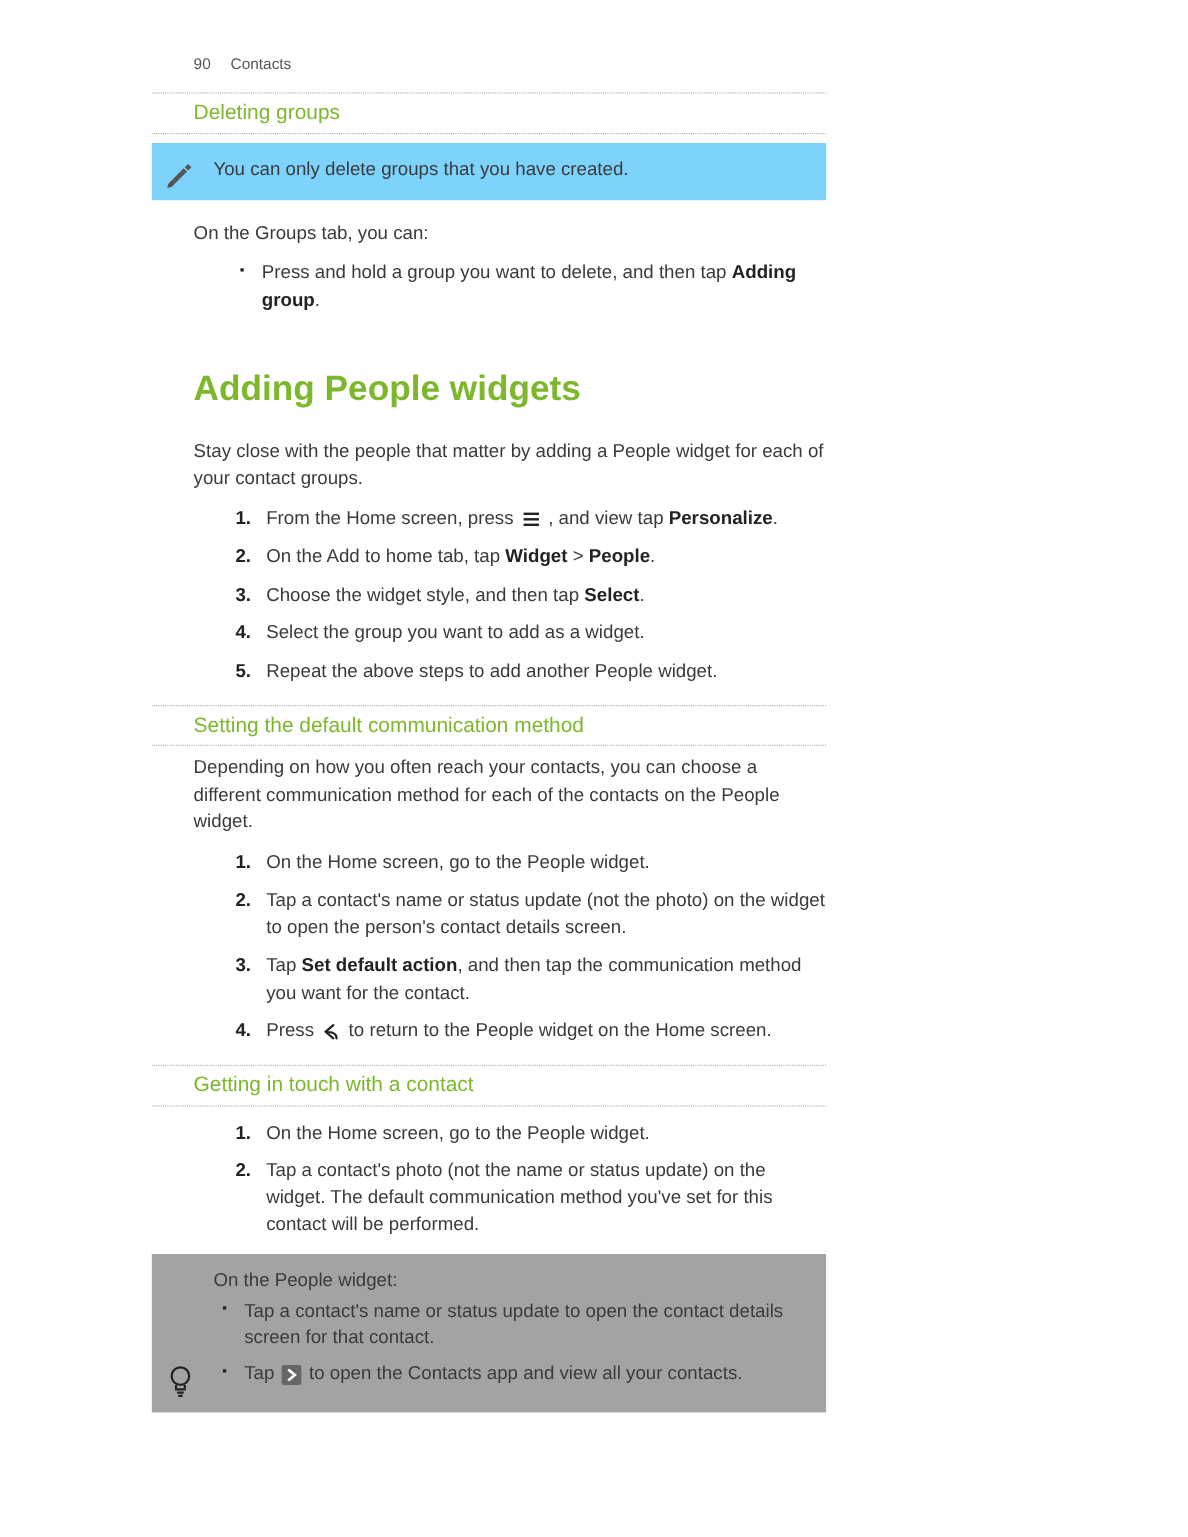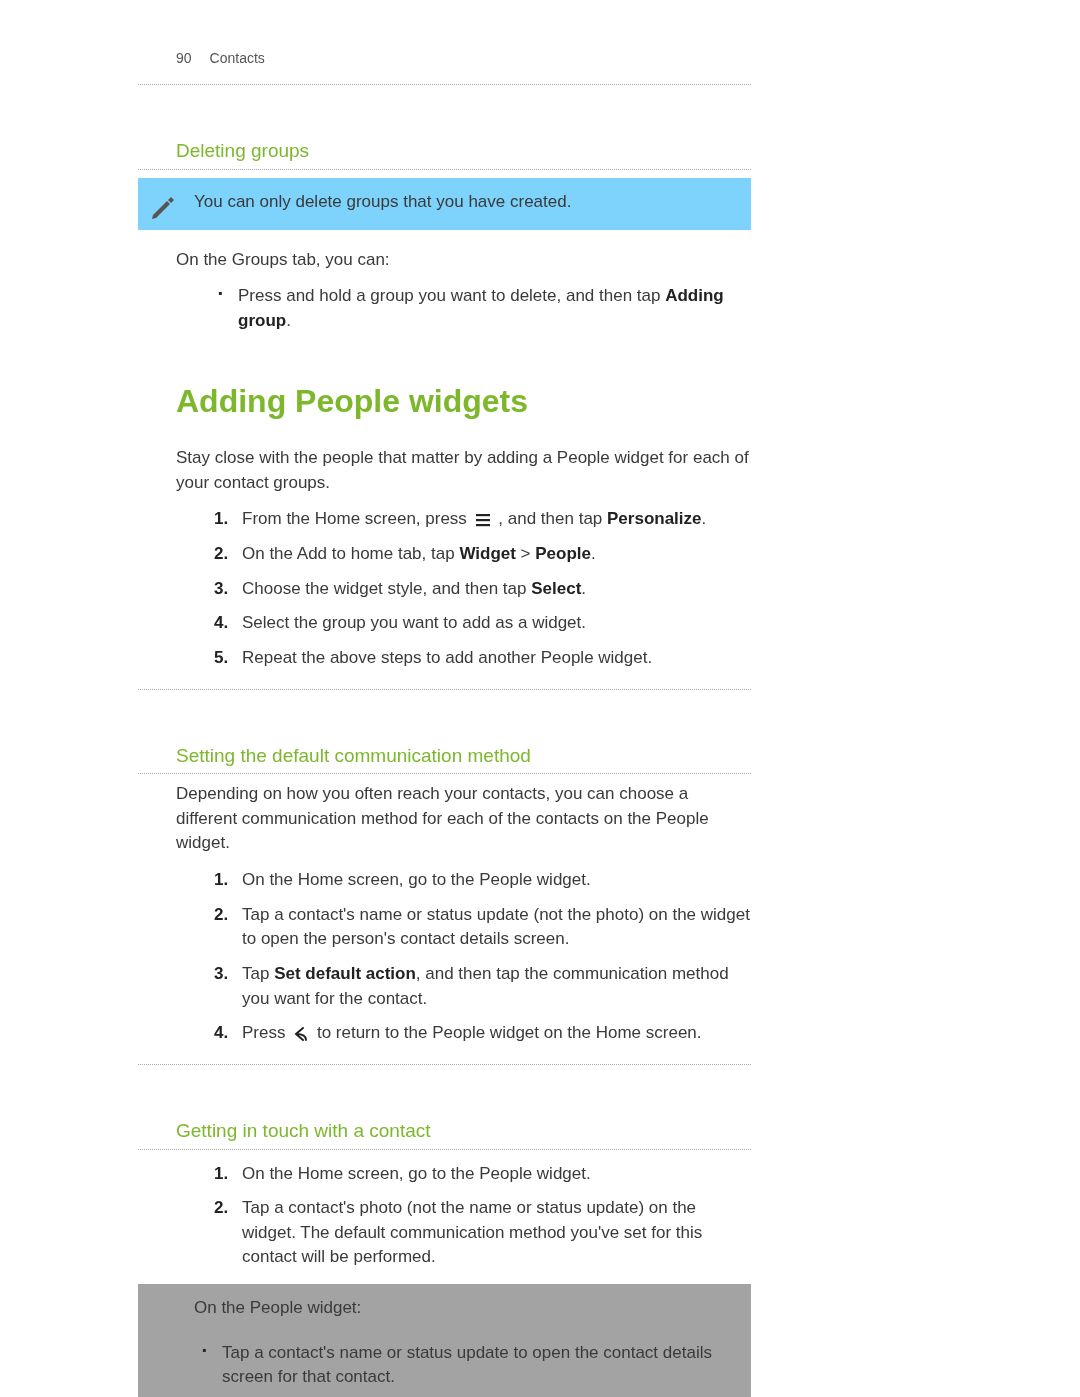--- a/index.html
+++ b/index.html
@@ -30,21 +30,20 @@
 
   .dotted-above { border-top: 1px dotted #aaa; }
   .dotted-below { border-bottom: 1px dotted #aaa; }
 
   .h3-green {
     font-size: 19px;
     color: #7cb72c;
     font-weight: 400;
     padding: 4px 0;
     margin-left: 38px;
-    margin-top: 48px;
   }
 
   .h1-green {
     font-size: 32px;
     color: #7cb72c;
     font-weight: 600;
     margin: 44px 0 22px 38px;
   }
 
   .note-box {
@@ -120,21 +119,21 @@
   .tip-box {
     background: #a3a3a3;
     display: flex;
     align-items: flex-end;
     gap: 14px;
     padding: 12px 14px 14px 10px;
     margin-top: 14px;
   }
   .tip-icon { flex:0 0 32px; display:flex; justify-content:center; margin-top:4px;}
   .tip-body { flex:1; }
-  .tip-body ul { margin-left: 8px; margin-top:20px; padding:0;}
+  .tip-body ul { margin-left: 8px; margin-top:3px; padding:0;}
   .tip-body ul li {
     list-style:none; position:relative; padding-left:20px; margin-bottom:8px;
   }
   .tip-body ul li::before{
     content:"▪"; position:absolute; left:0; top:1px; color:#222; font-size:12px;
   }
 
   .section-gap { margin-bottom: 8px; }
 </style>
 </head>
@@ -175,21 +174,21 @@
   <ol class="steps">
     <li><span class="num">1.</span>
       <span>From the Home screen, press </span>
       <span class="icon-menu">
         <svg width="18" height="18" viewBox="0 0 18 18">
             <rect x="2" y="3" width="14" height="2.2" fill="#222"></rect>
             <rect x="2" y="8" width="14" height="2.2" fill="#222"></rect>
             <rect x="2" y="13" width="14" height="2.2" fill="#222"></rect>
           </svg>
       </span>
-      <span>, and then tap </span><span class="bold">Personalize</span><span>.</span>
+      <span>, and view tap </span><span class="bold">Personalize</span><span>.</span>
     </li>
     <li><span class="num">2.</span>
       <span>On the Add to home tab, tap </span><span class="bold">Widget</span><span> &gt; </span><span class="bold">People</span><span>.</span>
     </li>
     <li><span class="num">3.</span>
       <span>Choose the widget style, and then tap </span><span class="bold">Select</span><span>.</span>
     </li>
     <li><span class="num">4.</span>
       <span>Select the group you want to add as a widget.</span>
     </li>

